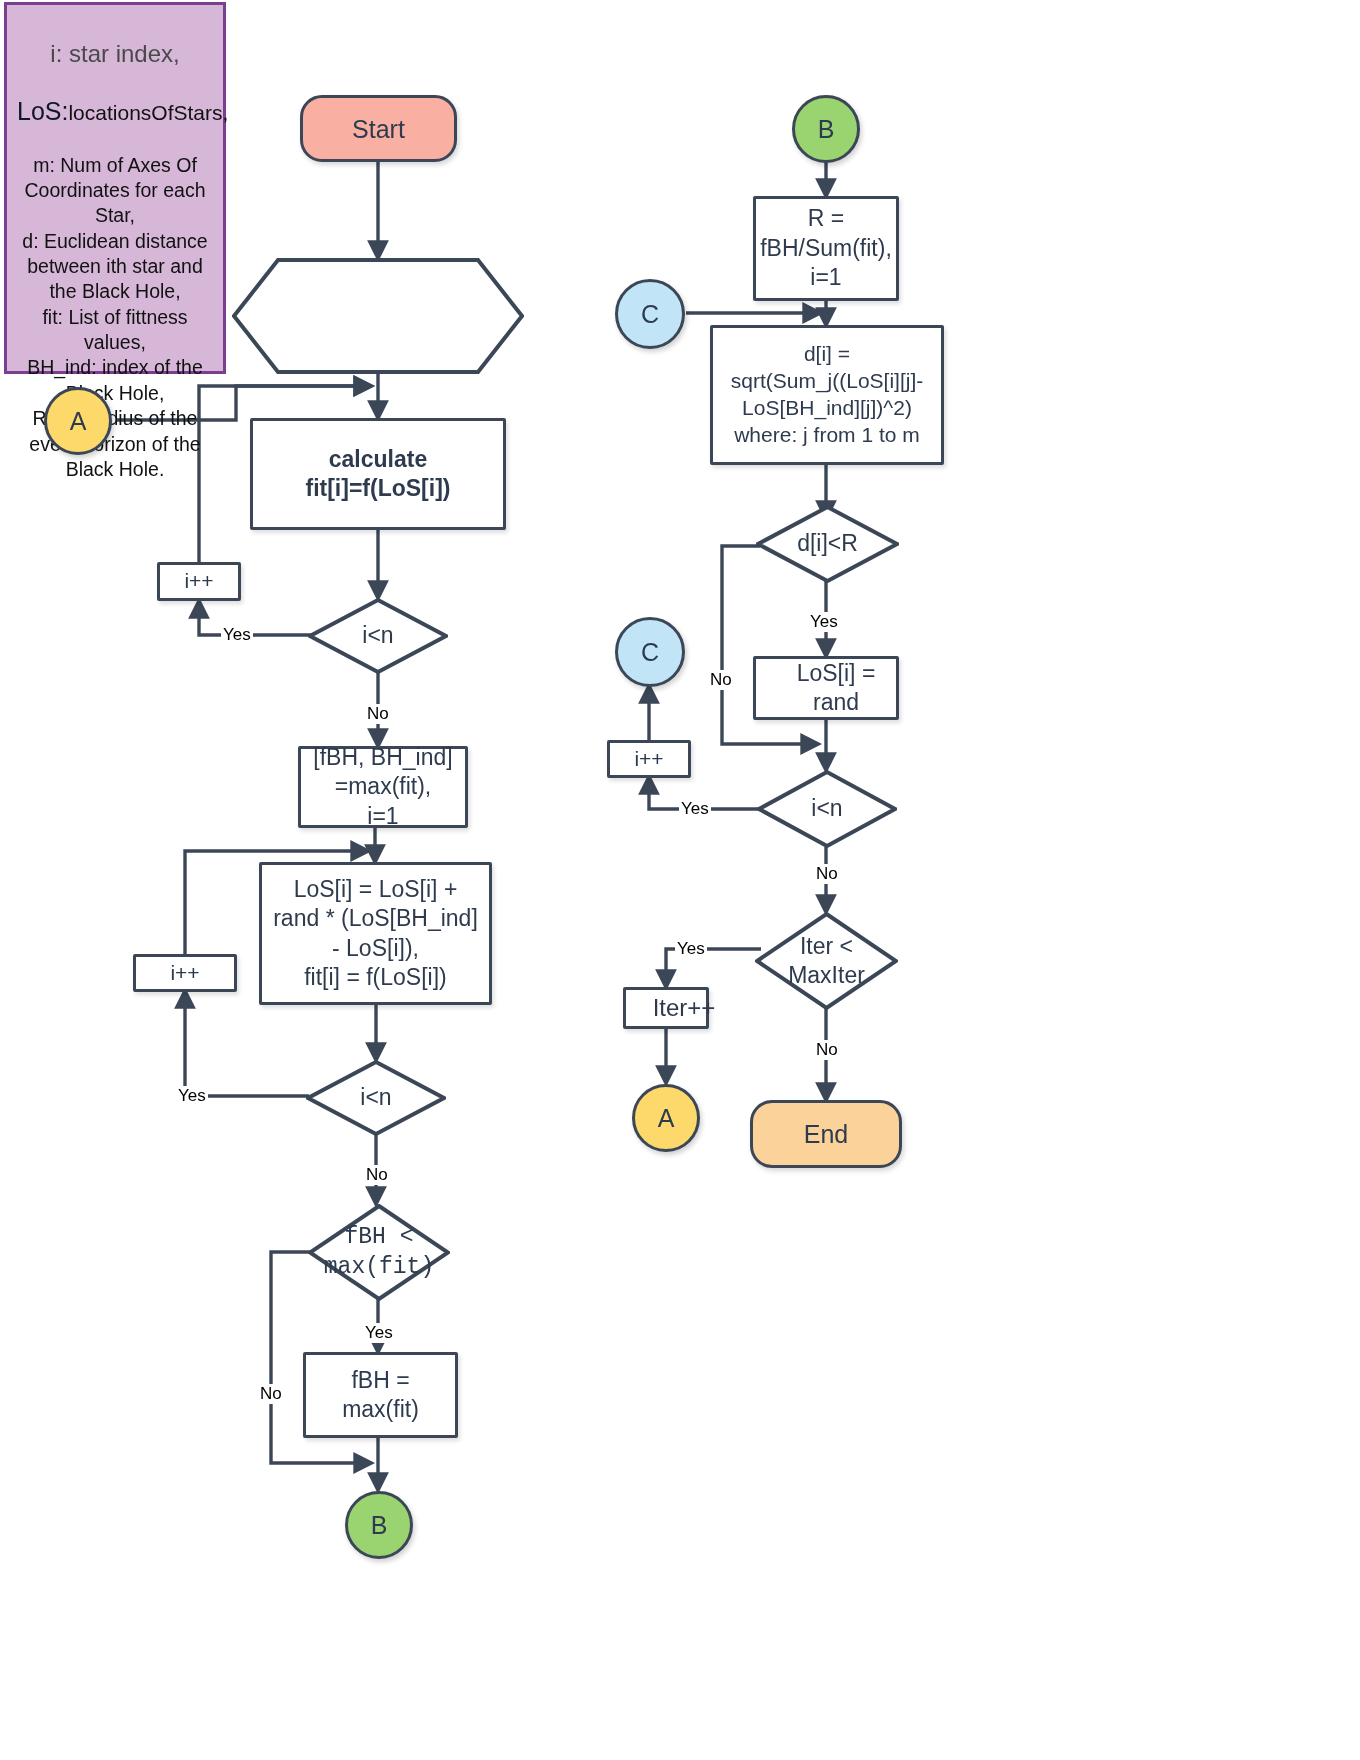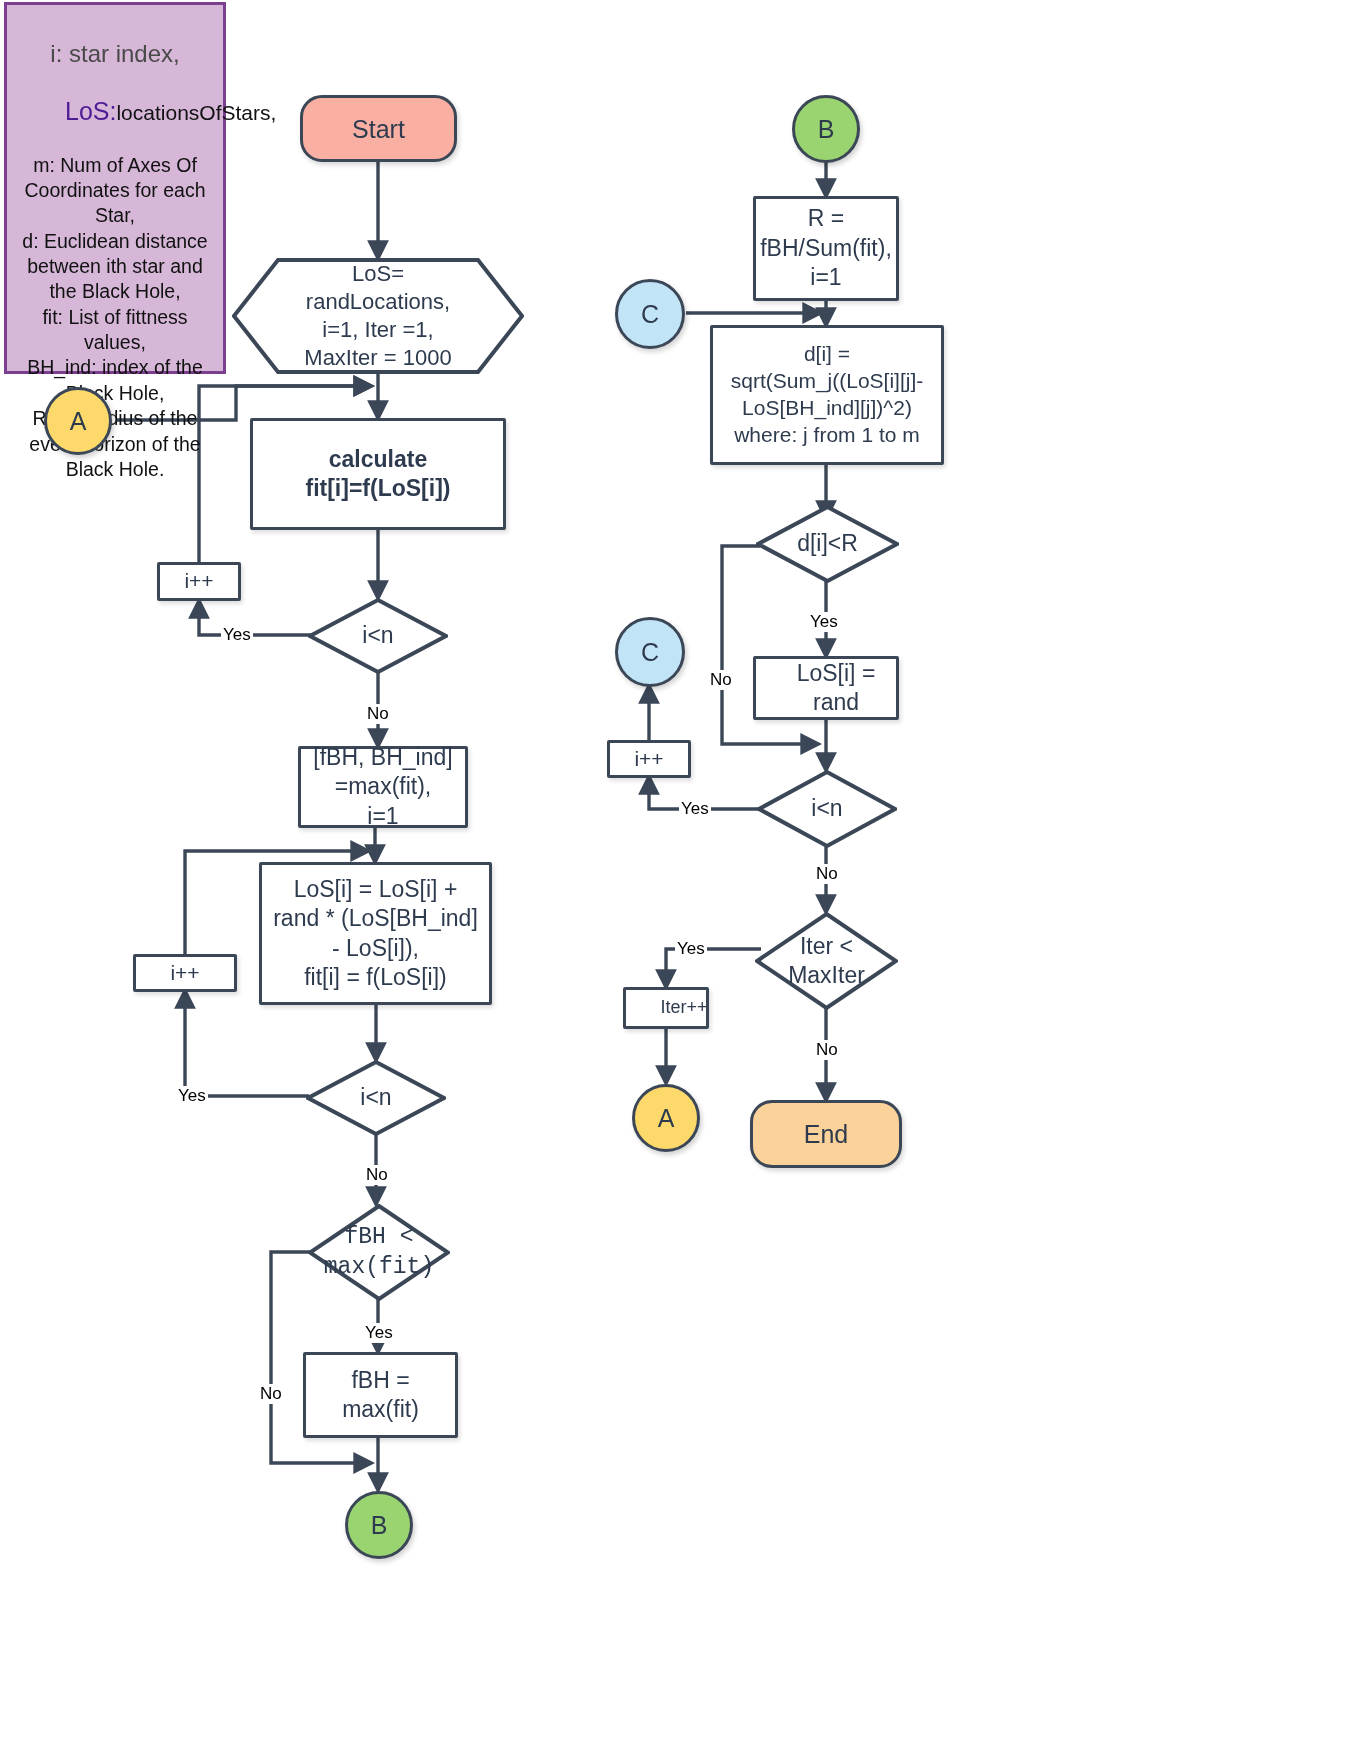--- a/index.html
+++ b/index.html
@@ -112,21 +112,21 @@
     color: #111111;
     font-size: 19.5px;
     line-height: 1.30;
     text-align: center;
     padding: 8px 10px 10px 10px;
     white-space: pre-line;
     z-index: 3;
   }
   .legend .l1 { color: #4a4a4a; font-size: 24px; display:block; }
   .legend .l2 { font-size: 21px; display:block; }
-  .legend .l2 .pre { color: #4c1d95; font-size: 25px; margin-left: 48px; }
+  .legend .l2 .pre { color: #0f172a; font-size: 25px; }
 
   
   .elabel {
     position: absolute;
     font-size: 17px;
     color: #000000;
     background: #ffffff;
     padding: 0 2px;
     z-index: 4;
     white-space: nowrap;
@@ -214,24 +214,20 @@
   </div>
 
   <div class="node term start" style="left:300px; top:95px; width:157px; height:67px;">
     <span class="txt">Start</span>
   </div>
 
   <div class="node hexa" style="left:232px; top:258px; width:292px; height:116px;">
     <svg class="hshape" viewBox="0 0 292 116" preserveAspectRatio="none">
       <polygon points="46,2 246,2 290,58 246,114 46,114 2,58" fill="#ffffff" stroke="#3b4757" stroke-width="4"></polygon>
     </svg>
-    <span class="txt">LoS=
-randLocations,
-i=1, Iter =1,
-MaxIter = 1000</span>
   </div>
 
   <div class="node conn yellow" style="left:44px; top:387px; width:68px; height:68px;">
     <span class="txt">A</span>
   </div>
 
   <div class="node rect" style="left:250px; top:418px; width:256px; height:112px;font-weight:bold;">
     <span class="txt">calculate
 fit[i]=f(LoS[i])</span>
   </div>
@@ -338,21 +334,21 @@
 
   <div class="node diamond" style="left:755px; top:912px; width:143px; height:98px;">
     <svg class="dshape" viewBox="0 0 143 98" preserveAspectRatio="none">
       <polygon points="71.5,2 141,49 71.5,96 2,49" fill="#ffffff" stroke="#3b4757" stroke-width="4"></polygon>
     </svg>
     <span class="txt">Iter &lt;
 MaxIter</span>
   </div>
 
   <div class="node rect small" style="left:623px; top:987px; width:86px; height:42px;">
-    <span class="txt" style="font-size:18px;margin-left:36px;">Iter++</span>
+    <span class="txt" style="font-size:24px;margin-left:36px;">Iter++</span>
   </div>
 
   <div class="node conn yellow" style="left:632px; top:1084px; width:68px; height:68px;">
     <span class="txt">A</span>
   </div>
 
   <div class="node term end" style="left:750px; top:1100px; width:152px; height:68px;">
     <span class="txt">End</span>
   </div>
 

